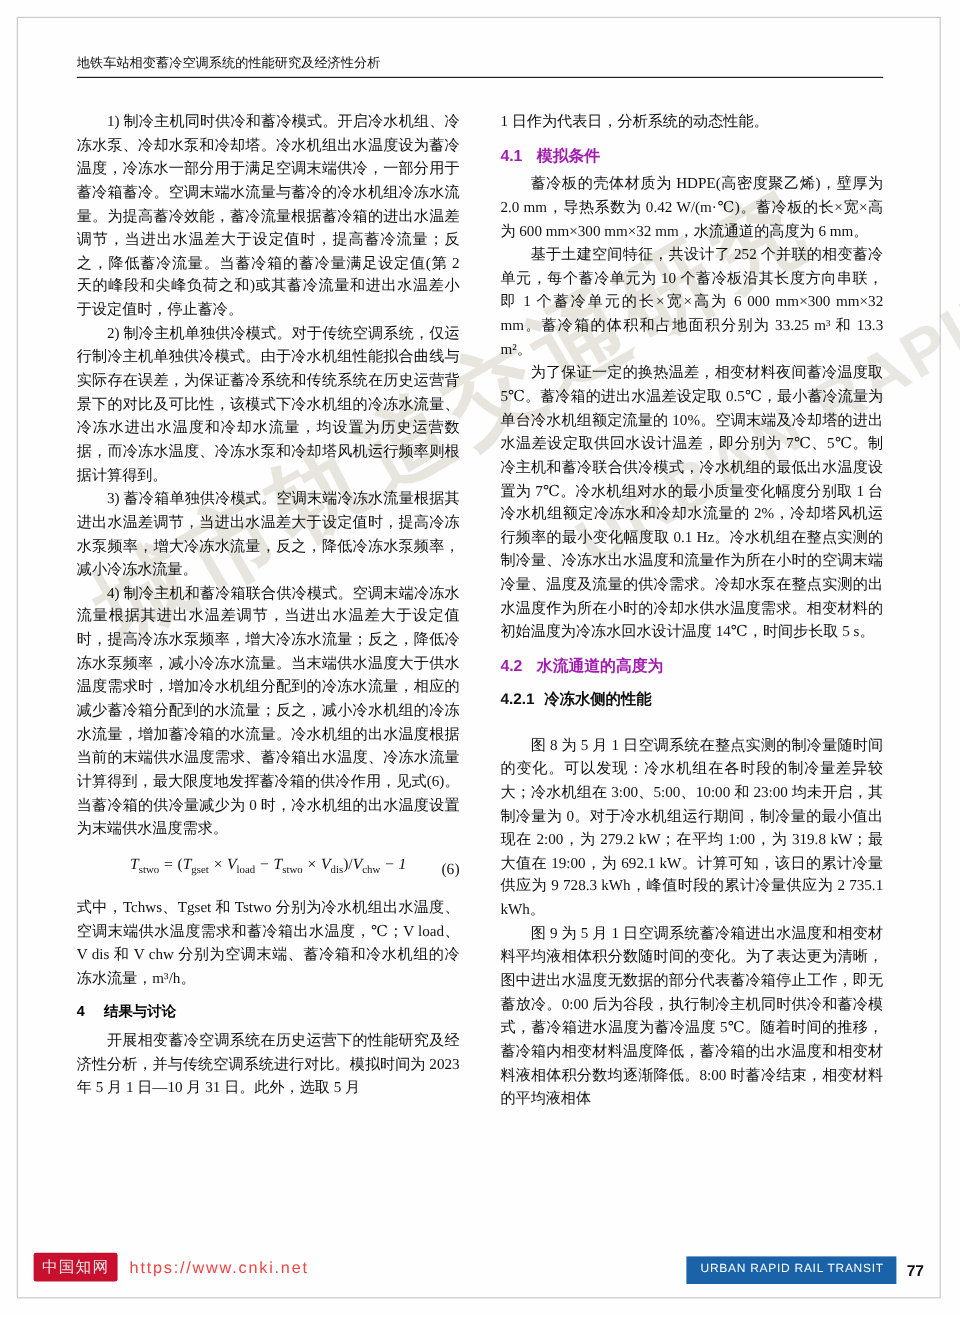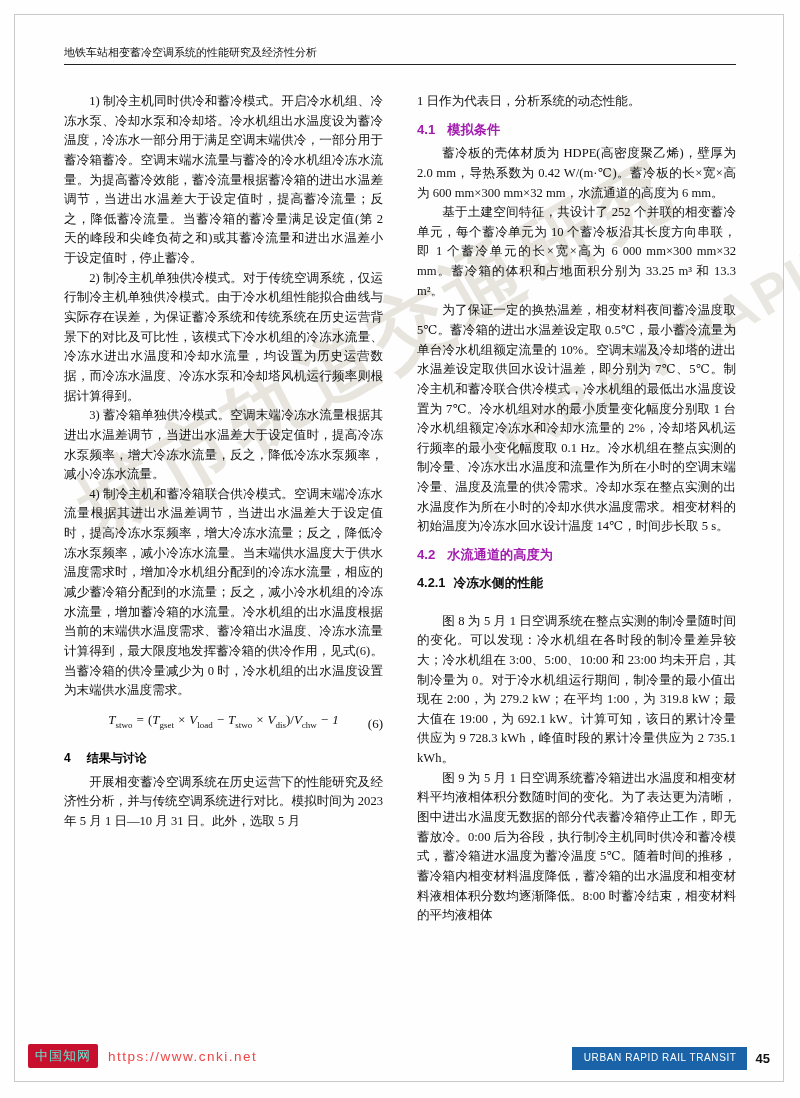--- a/index.html
+++ b/index.html
@@ -127,21 +127,21 @@
   .footer-cnki {
     position: absolute;
     left: 28px; bottom: 30px;
     display: flex;
     align-items: center;
     gap: 10px;
     font-family: "Liberation Sans", sans-serif;
   }
   .cnki-badge {
     background: #c8102e;
-    color: #5eead4;
+    color: #e5e5e5;
     font-size: 13px;
     padding: 3px 7px;
     border-radius: 2px;
     letter-spacing: 1px;
   }
   .cnki-url {
     font-size: 13.5px;
     color: #ef4444;
     letter-spacing: 1.5px;
   }
@@ -214,20 +214,21 @@
       <p class="para item">3) 蓄冷箱单独供冷模式。空调末端冷冻水流量根据其进出水温差调节，当进出水温差大于设定值时，提高冷冻水泵频率，增大冷冻水流量，反之，降低冷冻水泵频率，减小冷冻水流量。</p>
       <p class="para item">4) 制冷主机和蓄冷箱联合供冷模式。空调末端冷冻水流量根据其进出水温差调节，当进出水温差大于设定值时，提高冷冻水泵频率，增大冷冻水流量；反之，降低冷冻水泵频率，减小冷冻水流量。当末端供水温度大于供水温度需求时，增加冷水机组分配到的冷冻水流量，相应的减少蓄冷箱分配到的水流量；反之，减小冷水机组的冷冻水流量，增加蓄冷箱的水流量。冷水机组的出水温度根据当前的末端供水温度需求、蓄冷箱出水温度、冷冻水流量计算得到，最大限度地发挥蓄冷箱的供冷作用，见式(6)。当蓄冷箱的供冷量减少为 0 时，冷水机组的出水温度设置为末端供水温度需求。</p>
 
       <div class="formula">
         <span class="eq">
           T<sub>stwo</sub> = <span class="rom">(</span>T<sub>gset</sub> × V<sub>load</sub> − T<sub>stwo</sub> × V<sub>dis</sub><span class="rom">)</span><span class="rom">/</span>V<sub>chw</sub> − 1
         </span>
         <span class="eqno">(6)</span>
       </div>
 
+      <p class="para noindent">式中，Tchws、Tgset 和 Tstwo 分别为冷水机组出水温度、空调末端供水温度需求和蓄冷箱出水温度，℃；V load、V dis 和 V chw 分别为空调末端、蓄冷箱和冷水机组的冷冻水流量，m³/h。</p>
 
       <h2 class="sec">
         <span class="num">4</span><span>结果与讨论</span>
       </h2>
       <p class="para">开展相变蓄冷空调系统在历史运营下的性能研究及经济性分析，并与传统空调系统进行对比。模拟时间为 2023 年 5 月 1 日—10 月 31 日。此外，选取 5 月</p>
     </div>
 
     <div class="col">
       <p class="para noindent">1 日作为代表日，分析系统的动态性能。</p>
 
@@ -250,16 +251,16 @@
     </div>
   </div>
 
   <div class="footer-cnki">
     <span class="cnki-badge">中国知网</span>
     <span class="cnki-url">https://www.cnki.net</span>
   </div>
 
   <div class="footer-right">
     <span class="footer-band">URBAN RAPID RAIL TRANSIT</span>
-    <span class="footer-page">45</span>
+    <span class="footer-page">77</span>
   </div>
 
 </div>
 
 </body></html>

